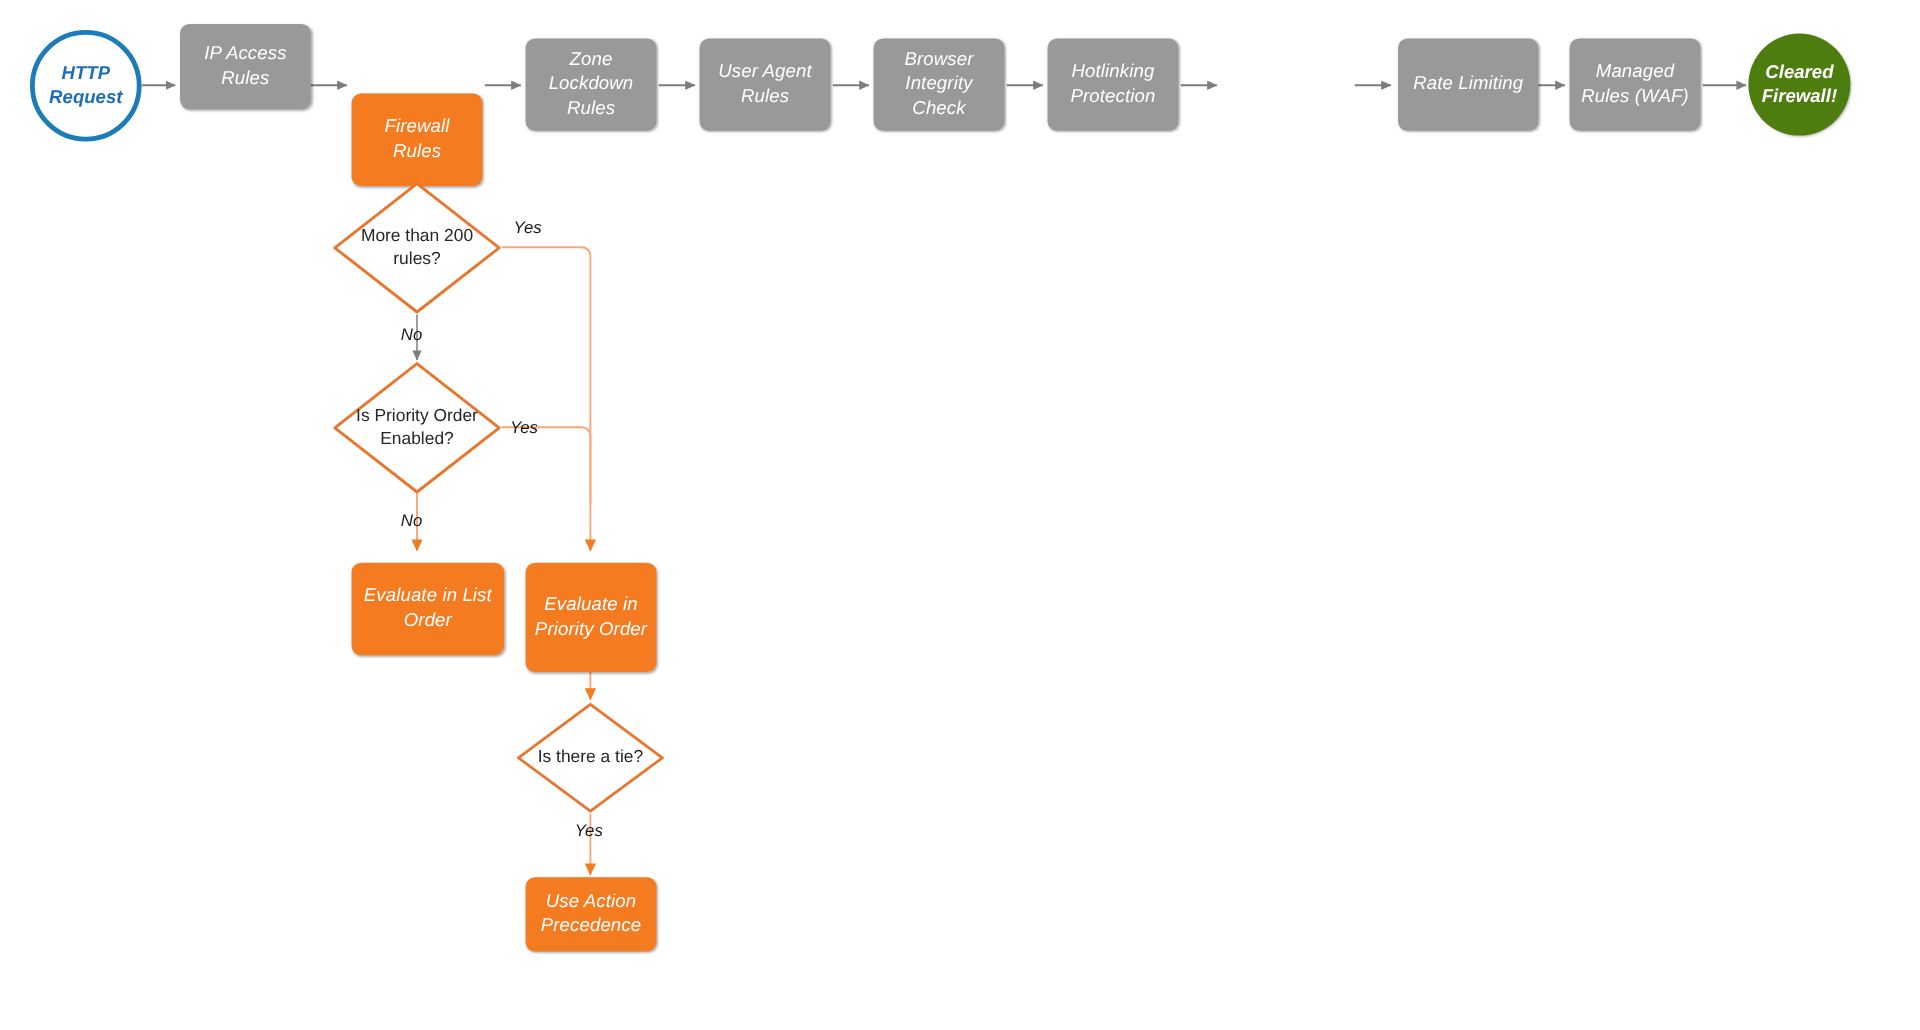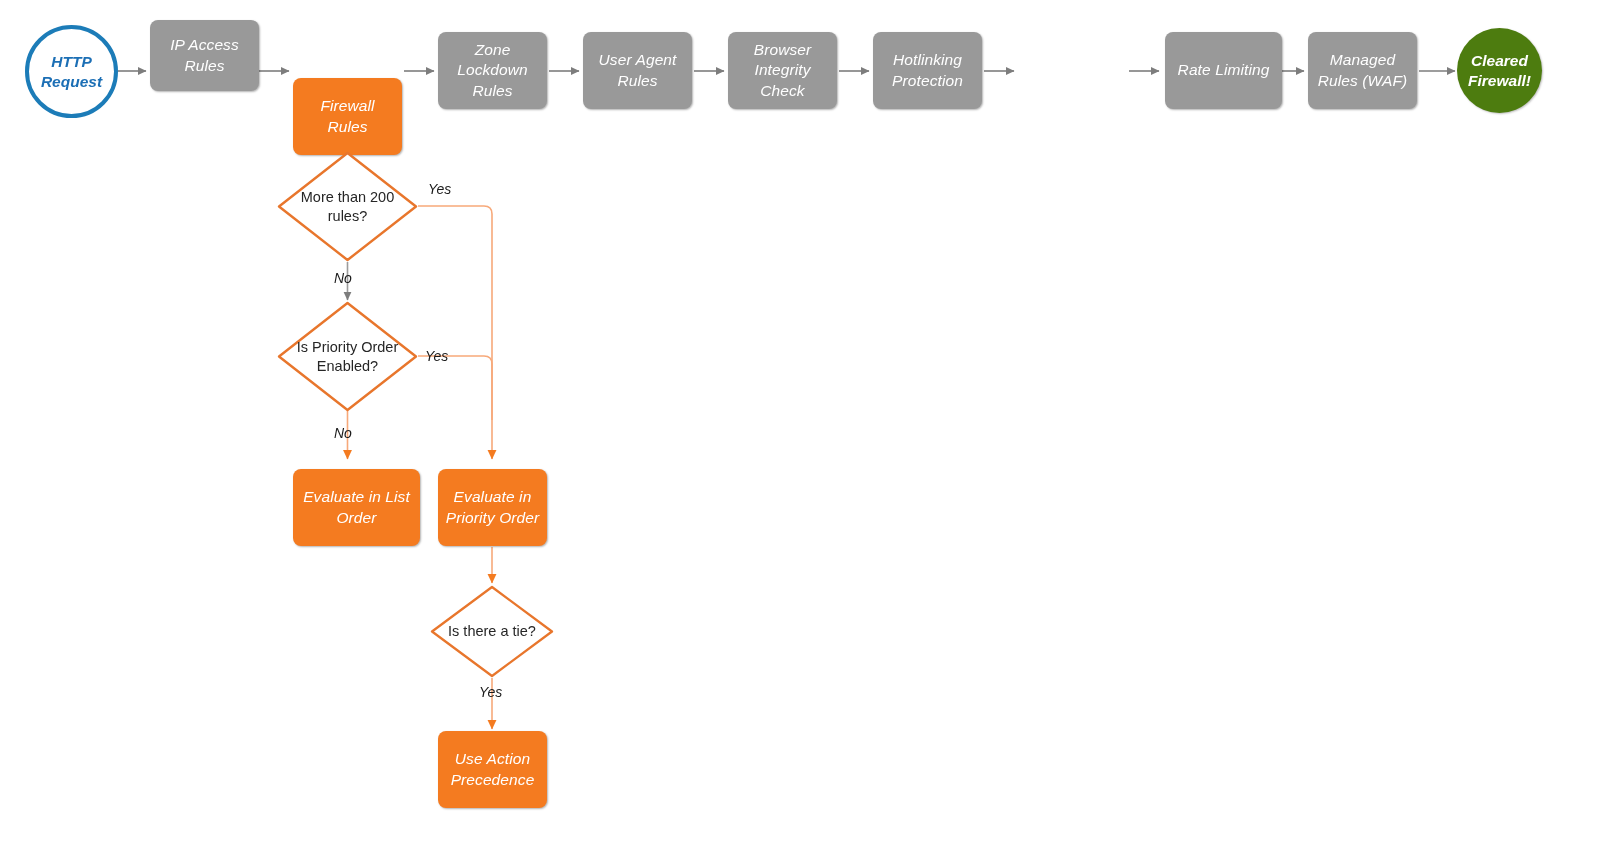--- a/index.html
+++ b/index.html
@@ -203,30 +203,30 @@
     <span class="lbl">Is Priority Order Enabled?</span>
   </div>
 
   <div class="elabel" style="left:425px; top:348px;">Yes</div>
   <div class="elabel" style="left:334px; top:425px;">No</div>
 
   <div class="node pbox orange" style="left:293px; top:469px; width:127px; height:77px;">
     <span class="lbl">Evaluate in List Order</span>
   </div>
 
-  <div class="node pbox orange" style="left:438px; top:469px; width:109px; height:77px;">
+  <div class="node pbox orange" style="left:438px; top:469px; width:109px; height:91px;">
     <span class="lbl">Evaluate in Priority Order</span>
   </div>
 
   <div class="node diamond" style="left:430px; top:585px; width:124px; height:93px;">
     <svg class="dshape" viewBox="0 0 124 93" preserveAspectRatio="none">
       <polygon points="62,2 122,46.5 62,91 2,46.5" fill="#ffffff" stroke="#E8762C" stroke-width="2.3" stroke-linejoin="round"></polygon>
     </svg>
     <span class="lbl">Is there a tie?</span>
   </div>
 
   <div class="elabel" style="left:479px; top:684px;">Yes</div>
 
-  <div class="node pbox orange" style="left:438px; top:731px; width:109px; height:77px;">
+  <div class="node pbox orange" style="left:438px; top:731px; width:109px; height:62px;">
     <span class="lbl">Use Action Precedence</span>
   </div>
 
 </div>
 
 </body></html>

